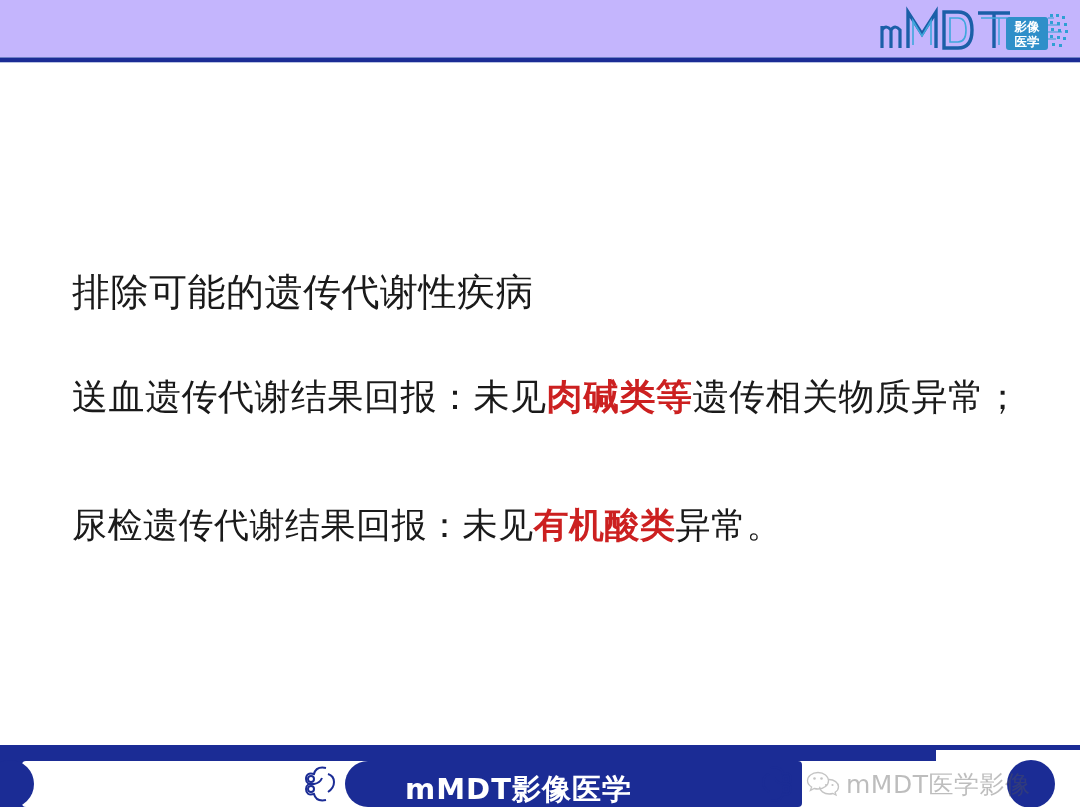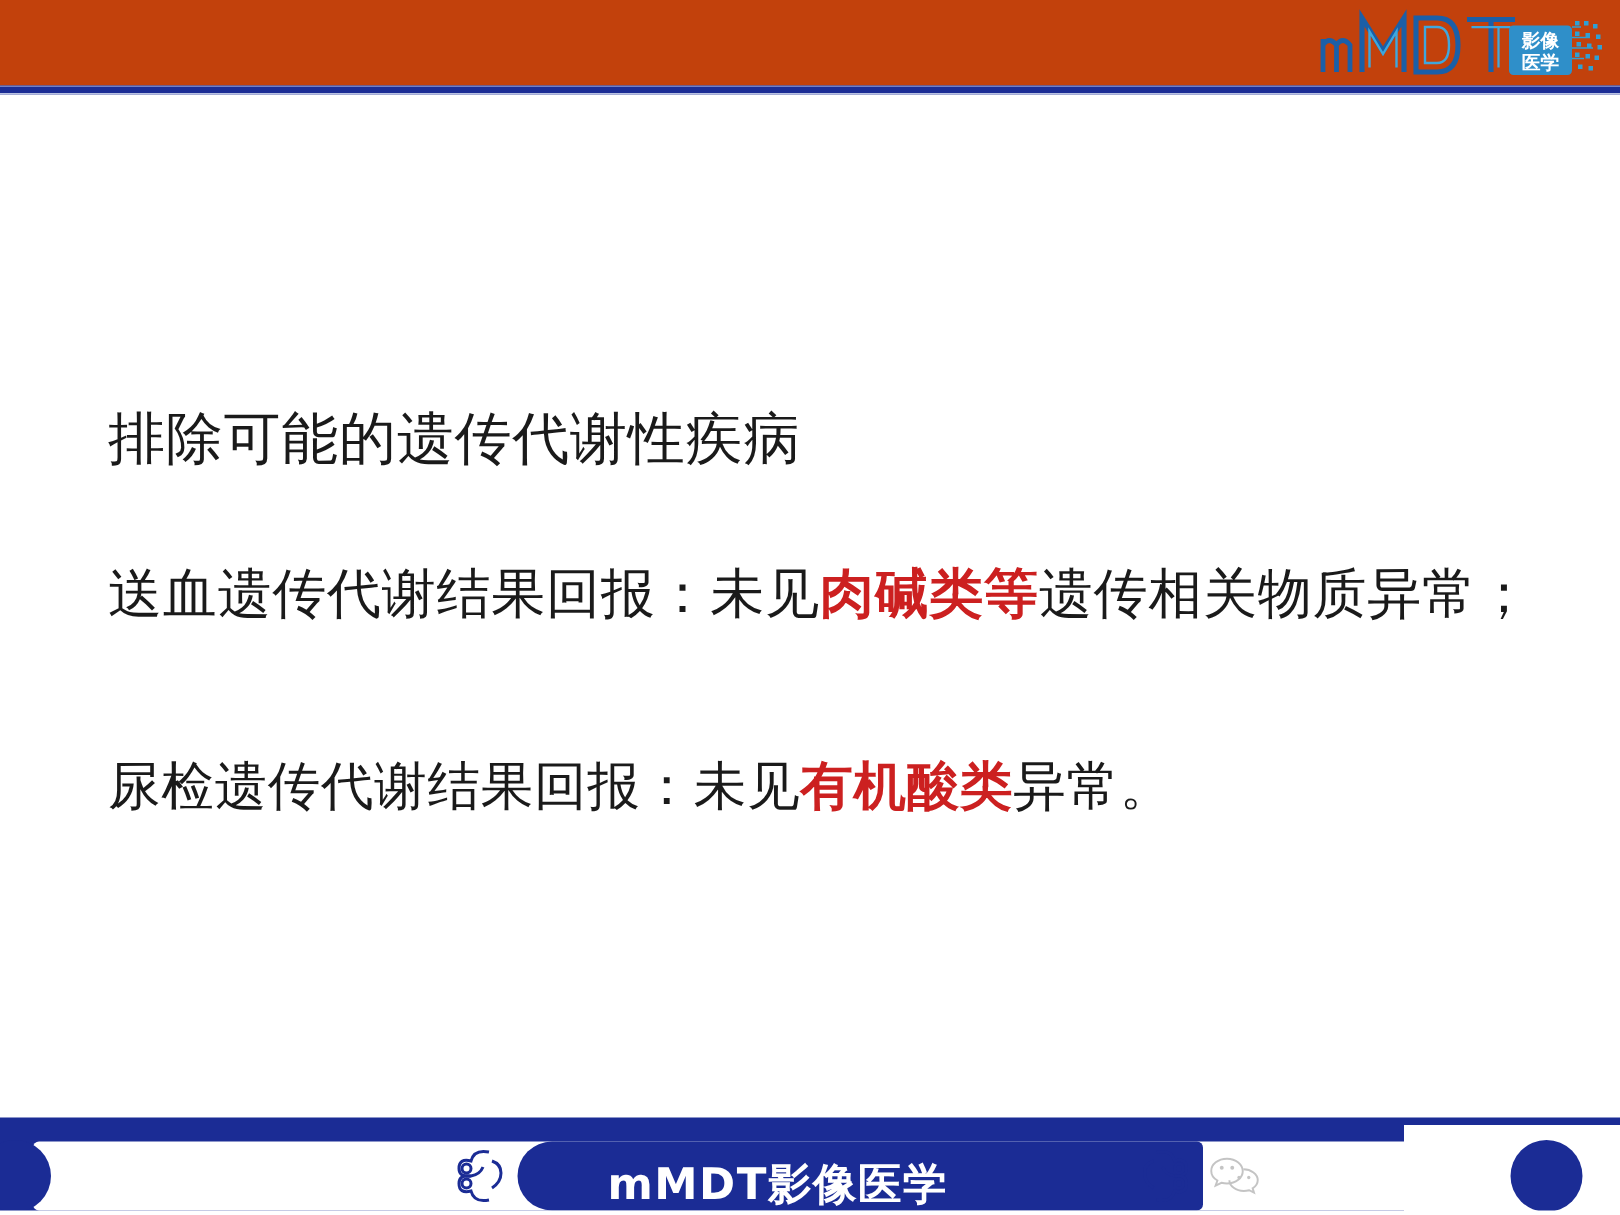--- a/index.html
+++ b/index.html
@@ -23,21 +23,21 @@
     height: 810px;
     background: #ffffff;
   }
 
   
   .header-band {
     position: absolute;
     left: 0; top: 0;
     width: 1080px;
     height: 58px;
-    background: #c2410c;
+    background: #c4b5fd;
   }
   .header-rule {
     position: absolute;
     left: 0; top: 57px;
     width: 1080px;
     height: 6px;
     background: #1b2c95;
     border-top: 1px solid #6f7fc6;
     border-bottom: 1px solid #b9c2e2;
     box-sizing: border-box;
@@ -335,19 +335,20 @@
                        L26.8 23.5 C25.7 23.8 24.4 24 23.2 24 C18 24 13.6 20.7 13.6 16.8"></path>
             </g>
             <g fill="#666666">
               <circle cx="8.5" cy="8.5" r="1.3"></circle>
               <circle cx="15.5" cy="8.5" r="1.3"></circle>
               <circle cx="20" cy="15" r="1.1"></circle>
               <circle cx="26.5" cy="15" r="1.1"></circle>
             </g>
           </svg>
         </span>
+        <span class="wm-text">mMDT医学影像</span>
       </div>
 
     </div>
     <div class="footer-bottom-rule"></div>
   </div>
 
 </div>
 
 </body></html>

